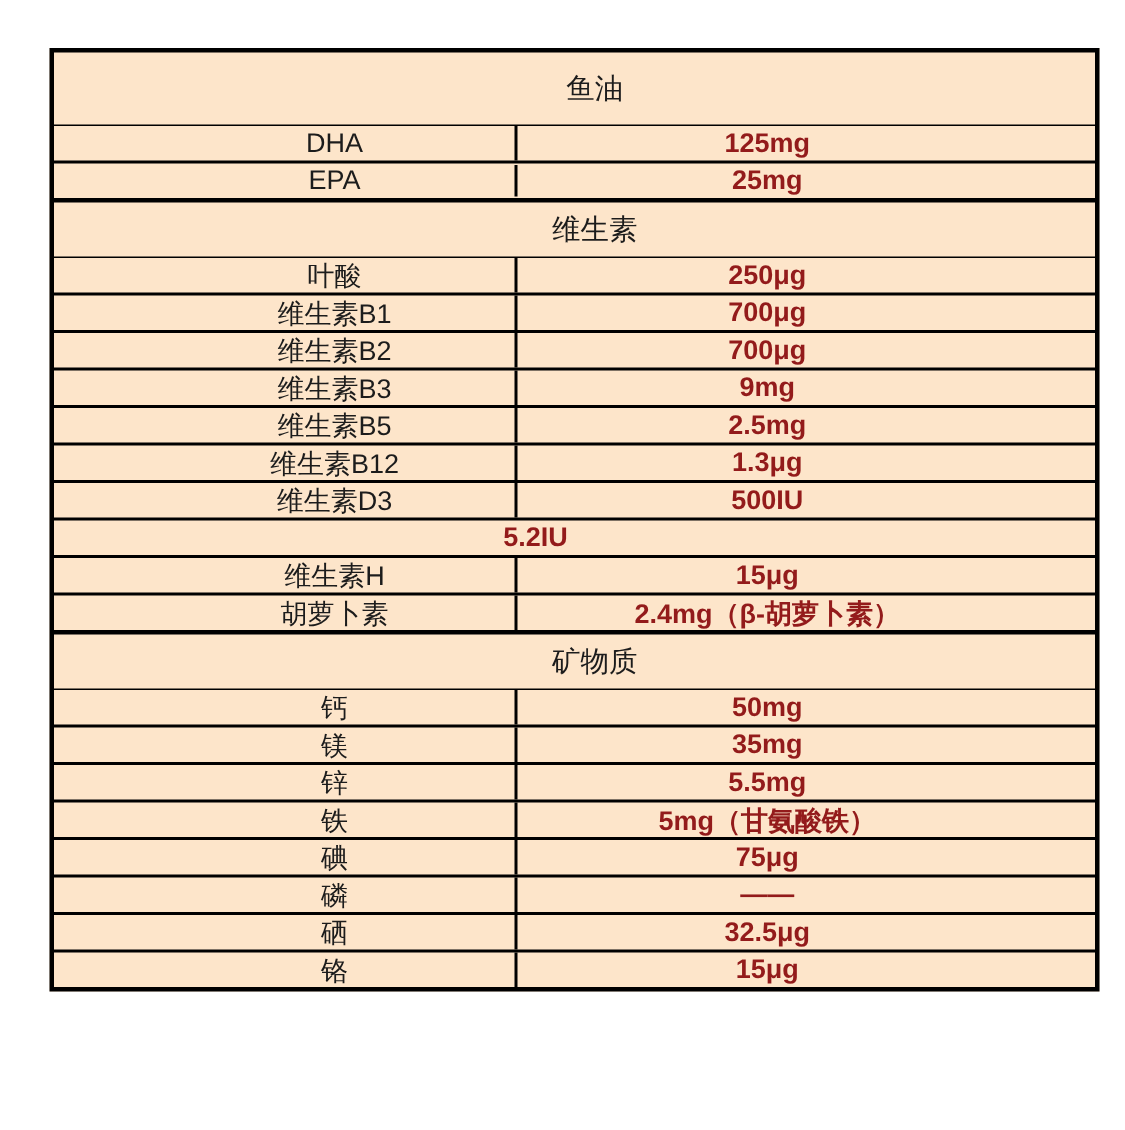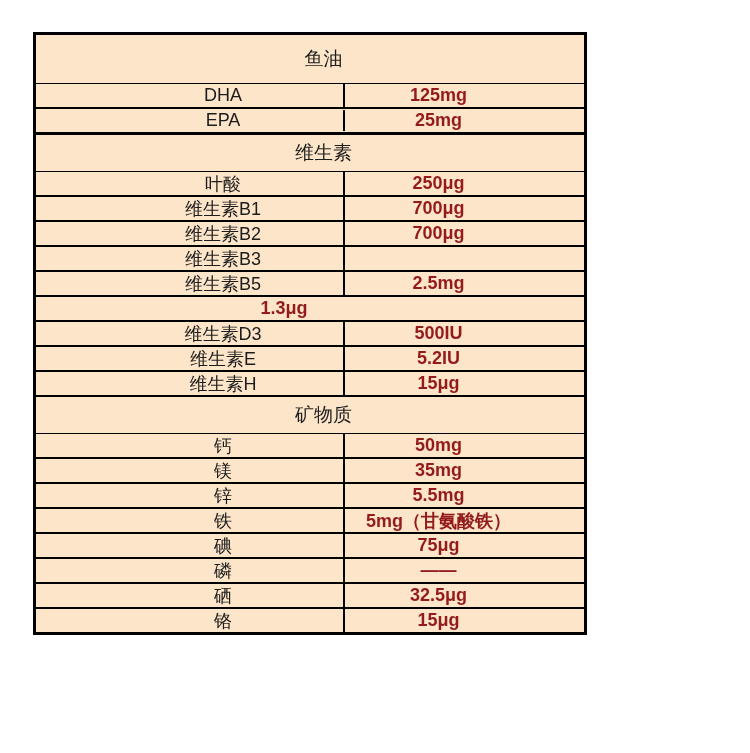--- a/index.html
+++ b/index.html
@@ -12,21 +12,21 @@
     position: relative;
     width: 750px;
     height: 753px;
     background: #ffffff;
     overflow: hidden;
   }
   .nutrition-table {
     position: absolute;
     left: 33px;
     top: 32px;
-    width: 554px;
+    width: 700px;
     box-sizing: border-box;
     border: 3px solid var(--border, #000);
     background: var(--bg, #FDE5CA);
     display: flex;
     flex-direction: column;
   }
   .row {
     display: flex;
     flex-direction: row;
     align-items: stretch;
@@ -94,39 +94,44 @@
       <div class="row data-row">
         <div class="cell label-cell">维生素B1</div>
         <div class="cell value-cell">700μg</div>
       </div>
       <div class="row data-row">
         <div class="cell label-cell">维生素B2</div>
         <div class="cell value-cell">700μg</div>
       </div>
       <div class="row data-row">
         <div class="cell label-cell">维生素B3</div>
+        <div class="cell value-cell">9mg</div>
       </div>
       <div class="row data-row">
         <div class="cell label-cell">维生素B5</div>
         <div class="cell value-cell">2.5mg</div>
       </div>
       <div class="row data-row">
+        <div class="cell label-cell">维生素B12</div>
         <div class="cell value-cell">1.3μg</div>
       </div>
       <div class="row data-row">
         <div class="cell label-cell">维生素D3</div>
         <div class="cell value-cell">500IU</div>
       </div>
       <div class="row data-row">
-        <div class="cell label-cell">维生素E</div>
         <div class="cell value-cell">5.2IU</div>
       </div>
       <div class="row data-row">
         <div class="cell label-cell">维生素H</div>
         <div class="cell value-cell">15μg</div>
+      </div>
+      <div class="row data-row before-section">
+        <div class="cell label-cell">胡萝卜素</div>
+        <div class="cell value-cell">2.4mg（β-胡萝卜素）</div>
       </div>
       <div class="row section-row">
         <div class="cell section-cell">矿物质</div>
       </div>
       <div class="row data-row">
         <div class="cell label-cell">钙</div>
         <div class="cell value-cell">50mg</div>
       </div>
       <div class="row data-row">
         <div class="cell label-cell">镁</div>

